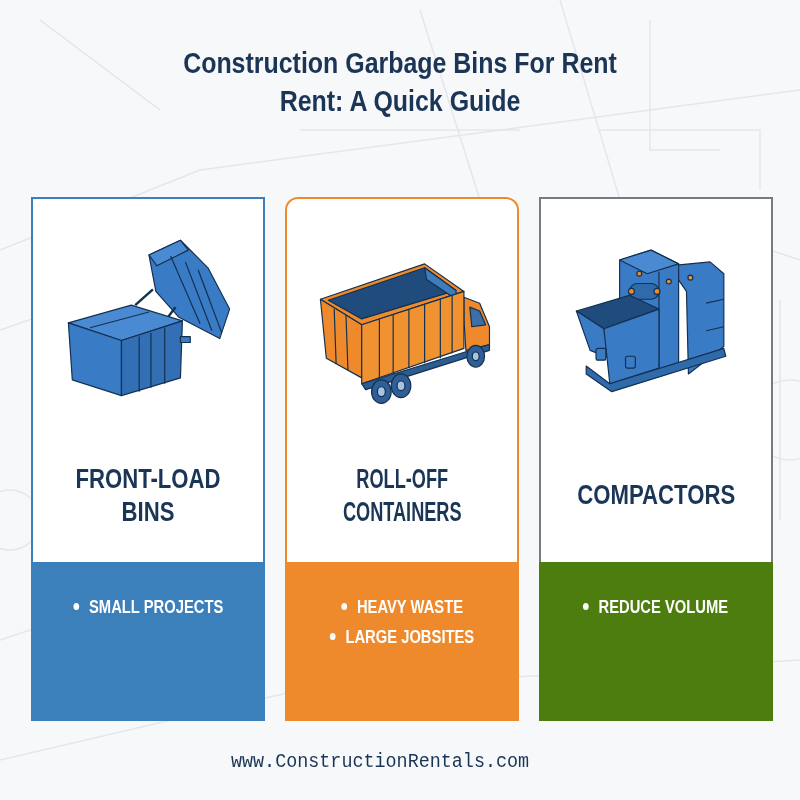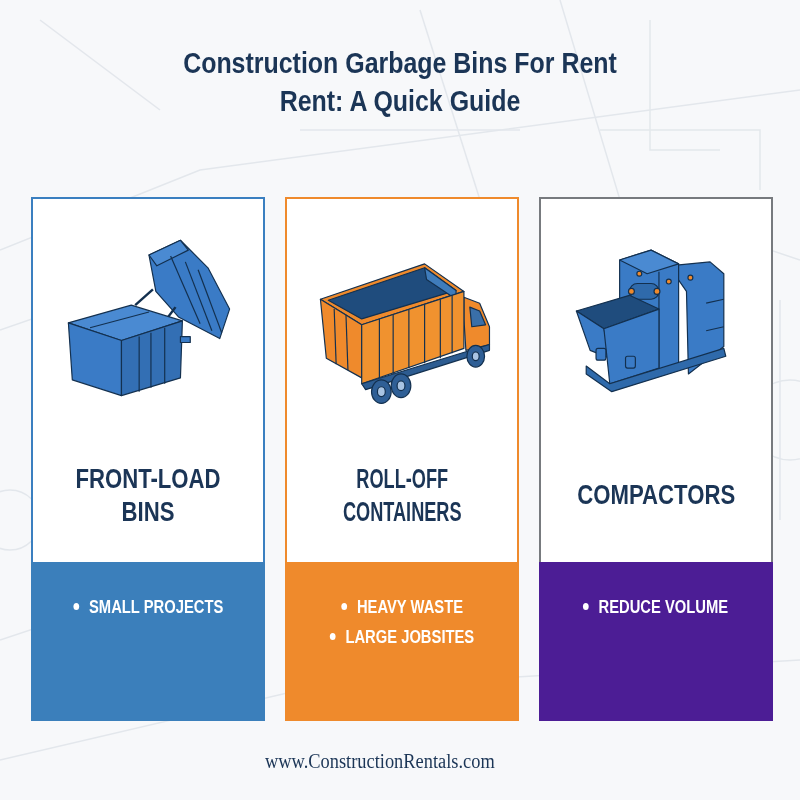--- a/index.html
+++ b/index.html
@@ -40,27 +40,27 @@
     color: #ffffff; font-weight: bold; font-size: 18px; line-height: 30px;
     display: flex; align-items: center; justify-content: center;
   }
   .panel .bottom li .inner { display: inline-block; transform: scaleX(0.82); white-space: nowrap; }
   .panel .bottom li .dot {
     display: inline-block; width: 7px; height: 7px; border-radius: 50%;
     background: #ffffff; margin-right: 12px; vertical-align: middle; position: relative; top: -2px;
   }
   .p1 { left: 31px; border-color: #3a7fc0; text-decoration: underline; }
   .p1 .bottom { background: #3b7fbb; text-align: center; }
-  .p2 { left: 285px; border-color: #ef8a2c; }
+  .p2 { left: 285px; border-color: #ef8a2c; border-radius: 13px; }
   .p2 .bottom { background: #ef8a2c; }
   .p3 { left: 539px; border-color: #777a7e; padding-left: 12px; }
-  .p3 .bottom { background: #4c1d95; }
+  .p3 .bottom { background: #4d7c0f; }
   .footer {
     position: absolute; top: 750px; left: 0; width: 760px; text-align: center;
-    color: #1b3556; font-size: 20px; font-family: Liberation Serif, serif;
+    color: #1b3556; font-size: 20px; font-family: Liberation Mono, monospace;
     z-index: 2;
   }
   .footer span { display: inline-block; transform: scaleX(0.92); }
 </style>
 </head>
 <body>
 
 <svg class="bg-lines" width="800" height="800" viewBox="0 0 800 800">
   <g stroke="#e3e7ec" stroke-width="1.5" fill="none">
     <path d="M0 250 L200 170 L800 90"></path>

